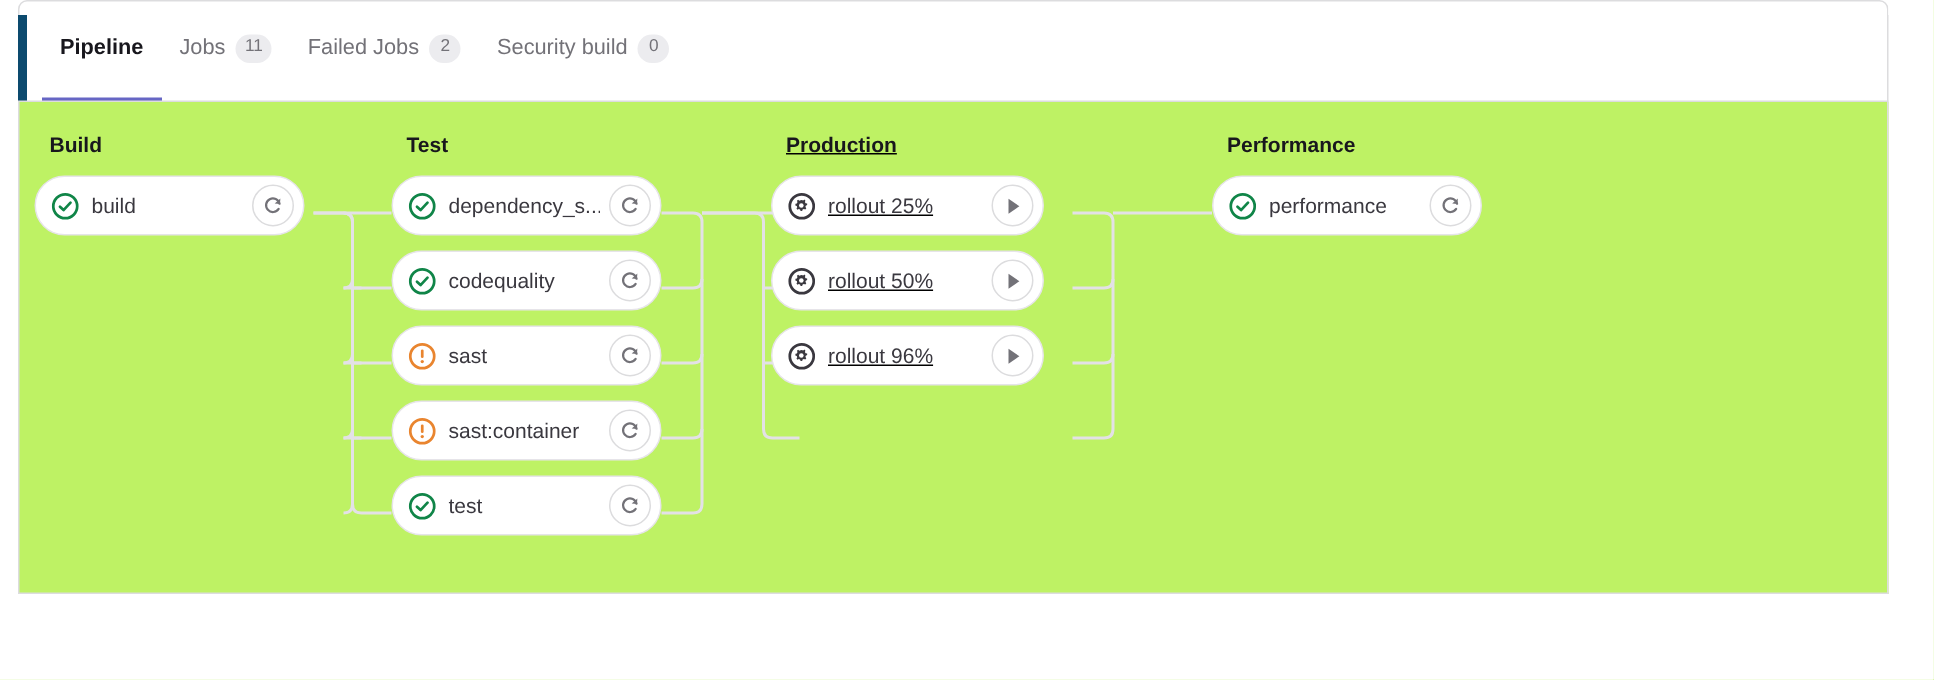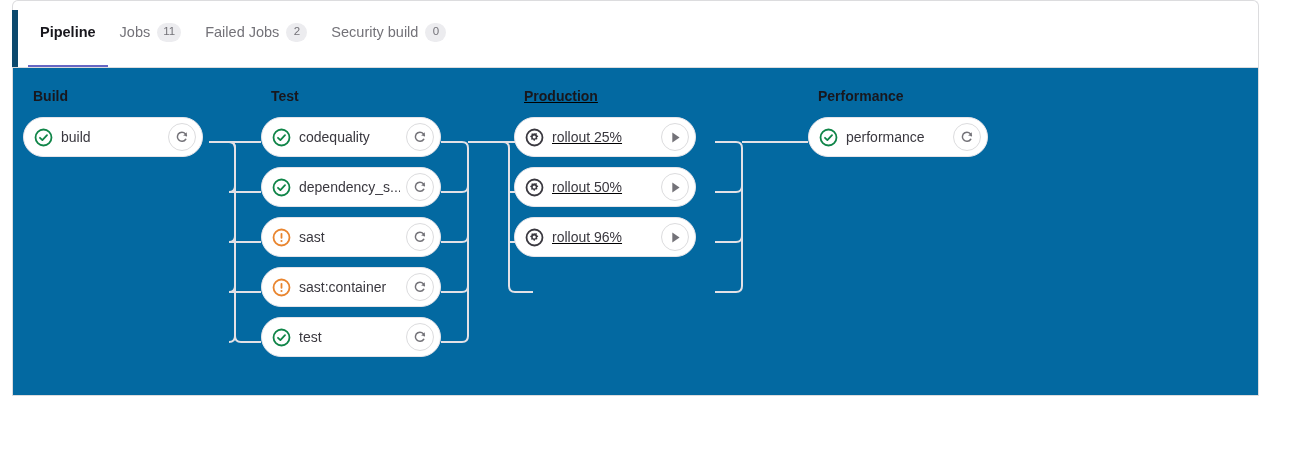--- a/index.html
+++ b/index.html
@@ -103,21 +103,21 @@
     background: #dcdcde;
   }
 
   
   .pipeline-body {
     position: absolute;
     left: 12px;
     top: 68px;
     width: 1247px;
     height: 328px;
-    background: #0369a1;
+    background: #bef264;
     border-left: 1px solid #dcdcde;
     border-right: 1px solid #dcdcde;
     border-bottom: 1px solid #dcdcde;
     box-sizing: border-box;
     overflow: hidden;
   }
 
   .connectors {
     position: absolute;
     left: 0;
@@ -284,34 +284,34 @@
           </div>
         </div>
         <div class="stage" style="left: 248px;">
           <div class="stage-title">Test</div>
           <div class="jobs">
             <div class="job" style="width: 180px;">
               <svg class="status-icon" viewBox="0 0 20 20">
                 <circle cx="10" cy="10" r="8.4" fill="#fff" stroke="#108548" stroke-width="1.9"></circle>
                 <path d="M6.3 10.3 L8.8 12.7 L13.7 7.5" fill="none" stroke="#108548" stroke-width="1.9" stroke-linecap="round" stroke-linejoin="round"></path>
               </svg>
-              <span class="job-name">codequality</span>
+              <span class="job-name">dependency_s...</span>
               <button class="job-action">
                 <svg width="14" height="14" viewBox="0 0 16 16">
                   <path d="M13.0 6.6 A5.2 5.2 0 1 0 12.3 10.6" fill="none" stroke="#737278" stroke-width="1.7" stroke-linecap="round"></path>
                   <path d="M13.6 2.6 L13.3 6.9 L9.3 6.4 Z" fill="#737278"></path>
                 </svg>
               </button>
             </div>
             <div class="job" style="width: 180px;">
               <svg class="status-icon" viewBox="0 0 20 20">
                 <circle cx="10" cy="10" r="8.4" fill="#fff" stroke="#108548" stroke-width="1.9"></circle>
                 <path d="M6.3 10.3 L8.8 12.7 L13.7 7.5" fill="none" stroke="#108548" stroke-width="1.9" stroke-linecap="round" stroke-linejoin="round"></path>
               </svg>
-              <span class="job-name">dependency_s...</span>
+              <span class="job-name">codequality</span>
               <button class="job-action">
                 <svg width="14" height="14" viewBox="0 0 16 16">
                   <path d="M13.0 6.6 A5.2 5.2 0 1 0 12.3 10.6" fill="none" stroke="#737278" stroke-width="1.7" stroke-linecap="round"></path>
                   <path d="M13.6 2.6 L13.3 6.9 L9.3 6.4 Z" fill="#737278"></path>
                 </svg>
               </button>
             </div>
             <div class="job" style="width: 180px;">
               <svg class="status-icon" viewBox="0 0 20 20">
                 <circle cx="10" cy="10" r="8.4" fill="#fff" stroke="#e9852f" stroke-width="1.9"></circle>

